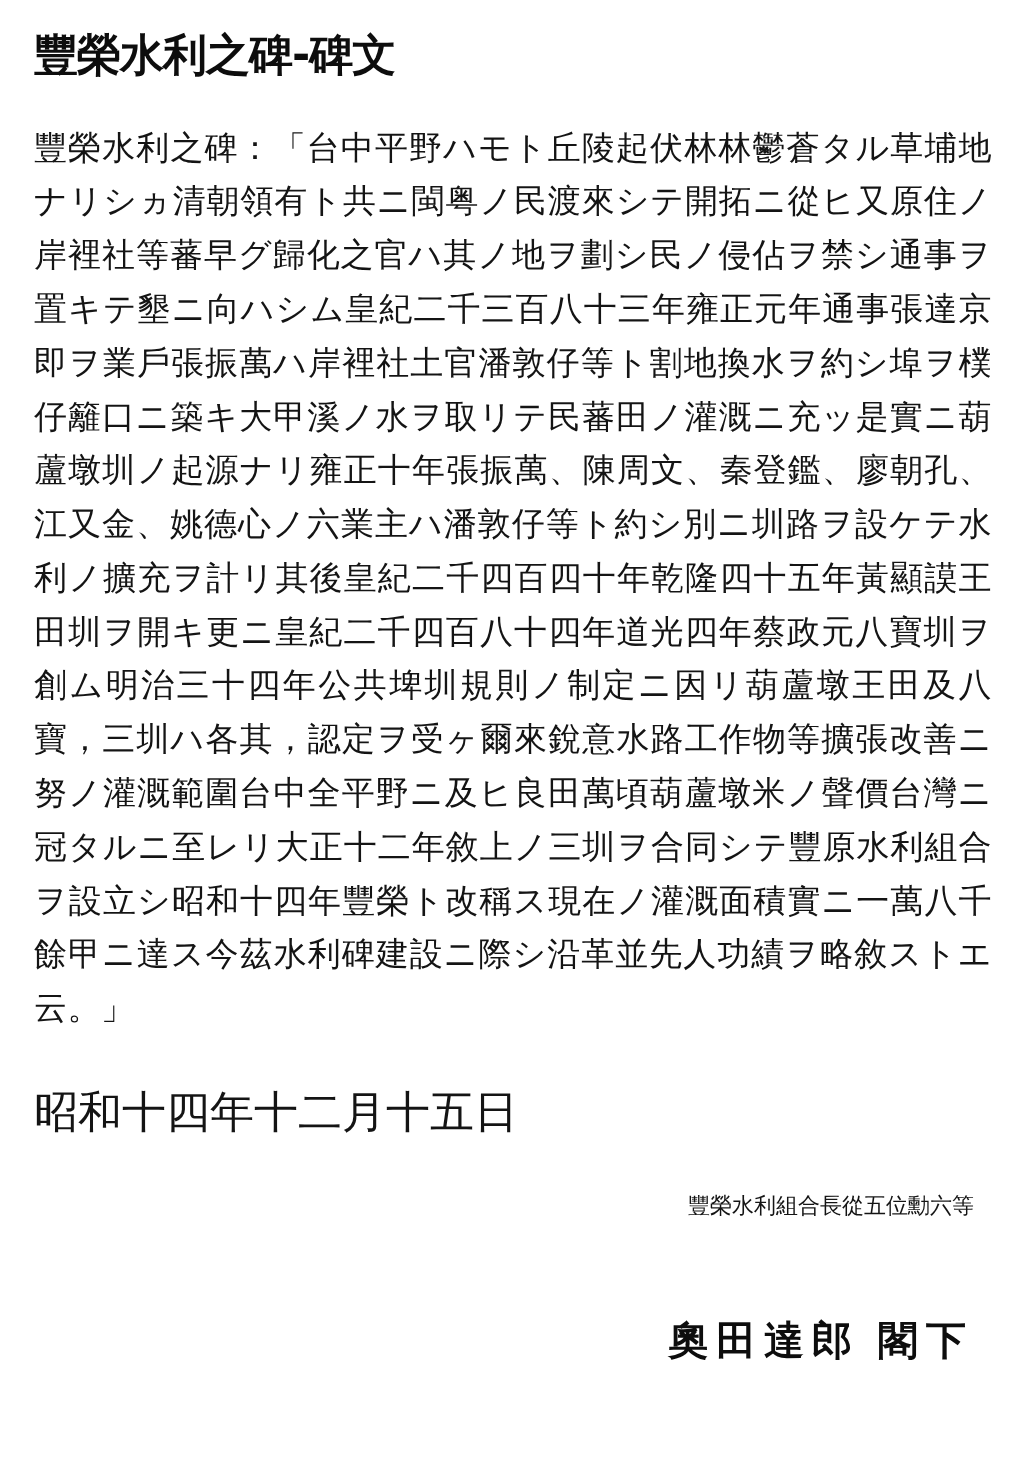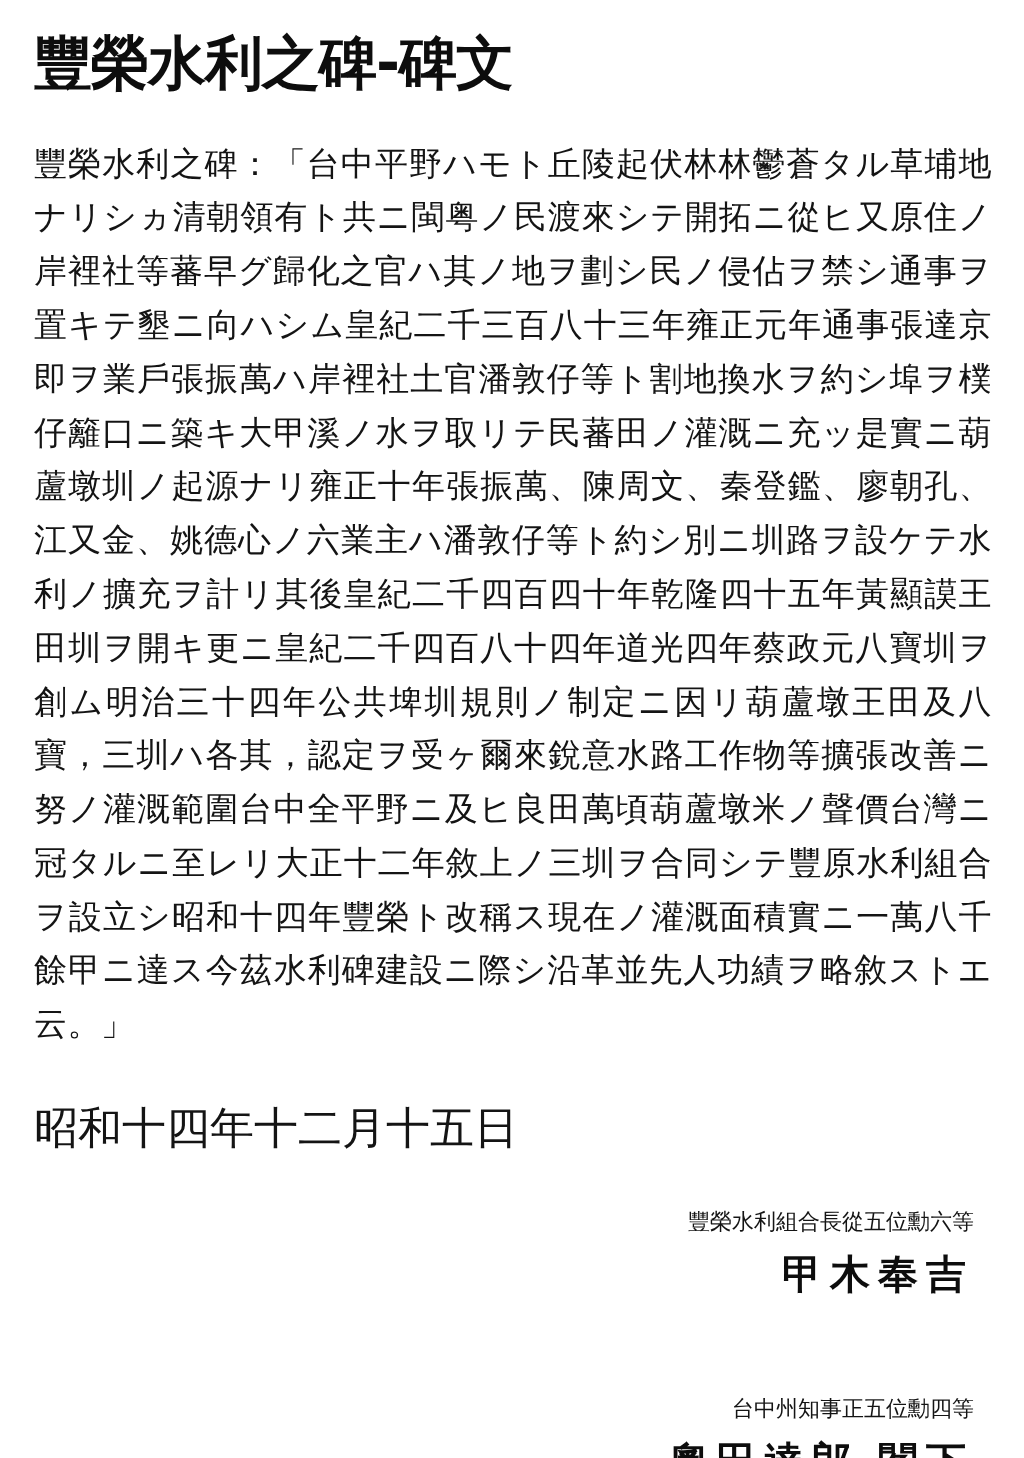--- a/index.html
+++ b/index.html
@@ -16,21 +16,21 @@
   }
   .page {
     width: 1024px;
     min-height: 1458px;
     box-sizing: border-box;
     padding: 26px 28px 20px 34px;
     background: #ffffff;
     position: relative;
   }
   .doc-title {
-    font-size: 58px;
+    font-size: 44px;
     font-weight: bold;
     line-height: 1.15;
     letter-spacing: -1px;
     margin: 4px 0 40px 0;
     color: #0d0d0d;
   }
   .body-text {
     font-size: 33px;
     line-height: 1.63;
     letter-spacing: 0.5px;
@@ -77,23 +77,21 @@
 <div class="page">
 
   <h1 class="doc-title">豐榮水利之碑-碑文</h1>
 
   <p class="body-text">豐榮水利之碑：「台中平野ハモト丘陵起伏林林鬱蒼タル草埔地ナリシヵ清朝領有ト共ニ閩粤ノ民渡來シテ開拓ニ從ヒ又原住ノ岸裡社等蕃早グ歸化之官ハ其ノ地ヲ劃シ民ノ侵佔ヲ禁シ通事ヲ置キテ墾ニ向ハシム皇紀二千三百八十三年雍正元年通事張達京即ヲ業戶張振萬ハ岸裡社土官潘敦仔等ト割地換水ヲ約シ埠ヲ樸仔籬口ニ築キ大甲溪ノ水ヲ取リテ民蕃田ノ灌溉ニ充ッ是實ニ葫蘆墩圳ノ起源ナリ雍正十年張振萬、陳周文、秦登鑑、廖朝孔、江又金、姚德心ノ六業主ハ潘敦仔等ト約シ別ニ圳路ヲ設ケテ水利ノ擴充ヲ計リ其後皇紀二千四百四十年乾隆四十五年黃顯謨王田圳ヲ開キ更ニ皇紀二千四百八十四年道光四年蔡政元八寶圳ヲ創ム明治三十四年公共埤圳規則ノ制定ニ因リ葫蘆墩王田及八寶，三圳ハ各其，認定ヲ受ヶ爾來銳意水路工作物等擴張改善ニ努ノ灌溉範圍台中全平野ニ及ヒ良田萬頃葫蘆墩米ノ聲價台灣ニ冠タルニ至レリ大正十二年敘上ノ三圳ヲ合同シテ豐原水利組合ヲ設立シ昭和十四年豐榮ト改稱ス現在ノ灌溉面積實ニ一萬八千餘甲ニ達ス今茲水利碑建設ニ際シ沿革並先人功績ヲ略敘ストエ云。」</p>
 
   <p class="date-line">昭和十四年十二月十五日</p>
 
   <div class="signature-block first">
     <div class="sig-role">豐榮水利組合長從五位勳六等</div>
-    <div class="sig-name">甲木奉吉</div>
   </div>
 
   <div class="signature-block second">
-    <div class="sig-role">台中州知事正五位勳四等</div>
     <div class="sig-name">
       <span>奧田達郎</span><span class="honorific">閣下</span>
     </div>
   </div>
 
 </div>
 
 </body></html>

